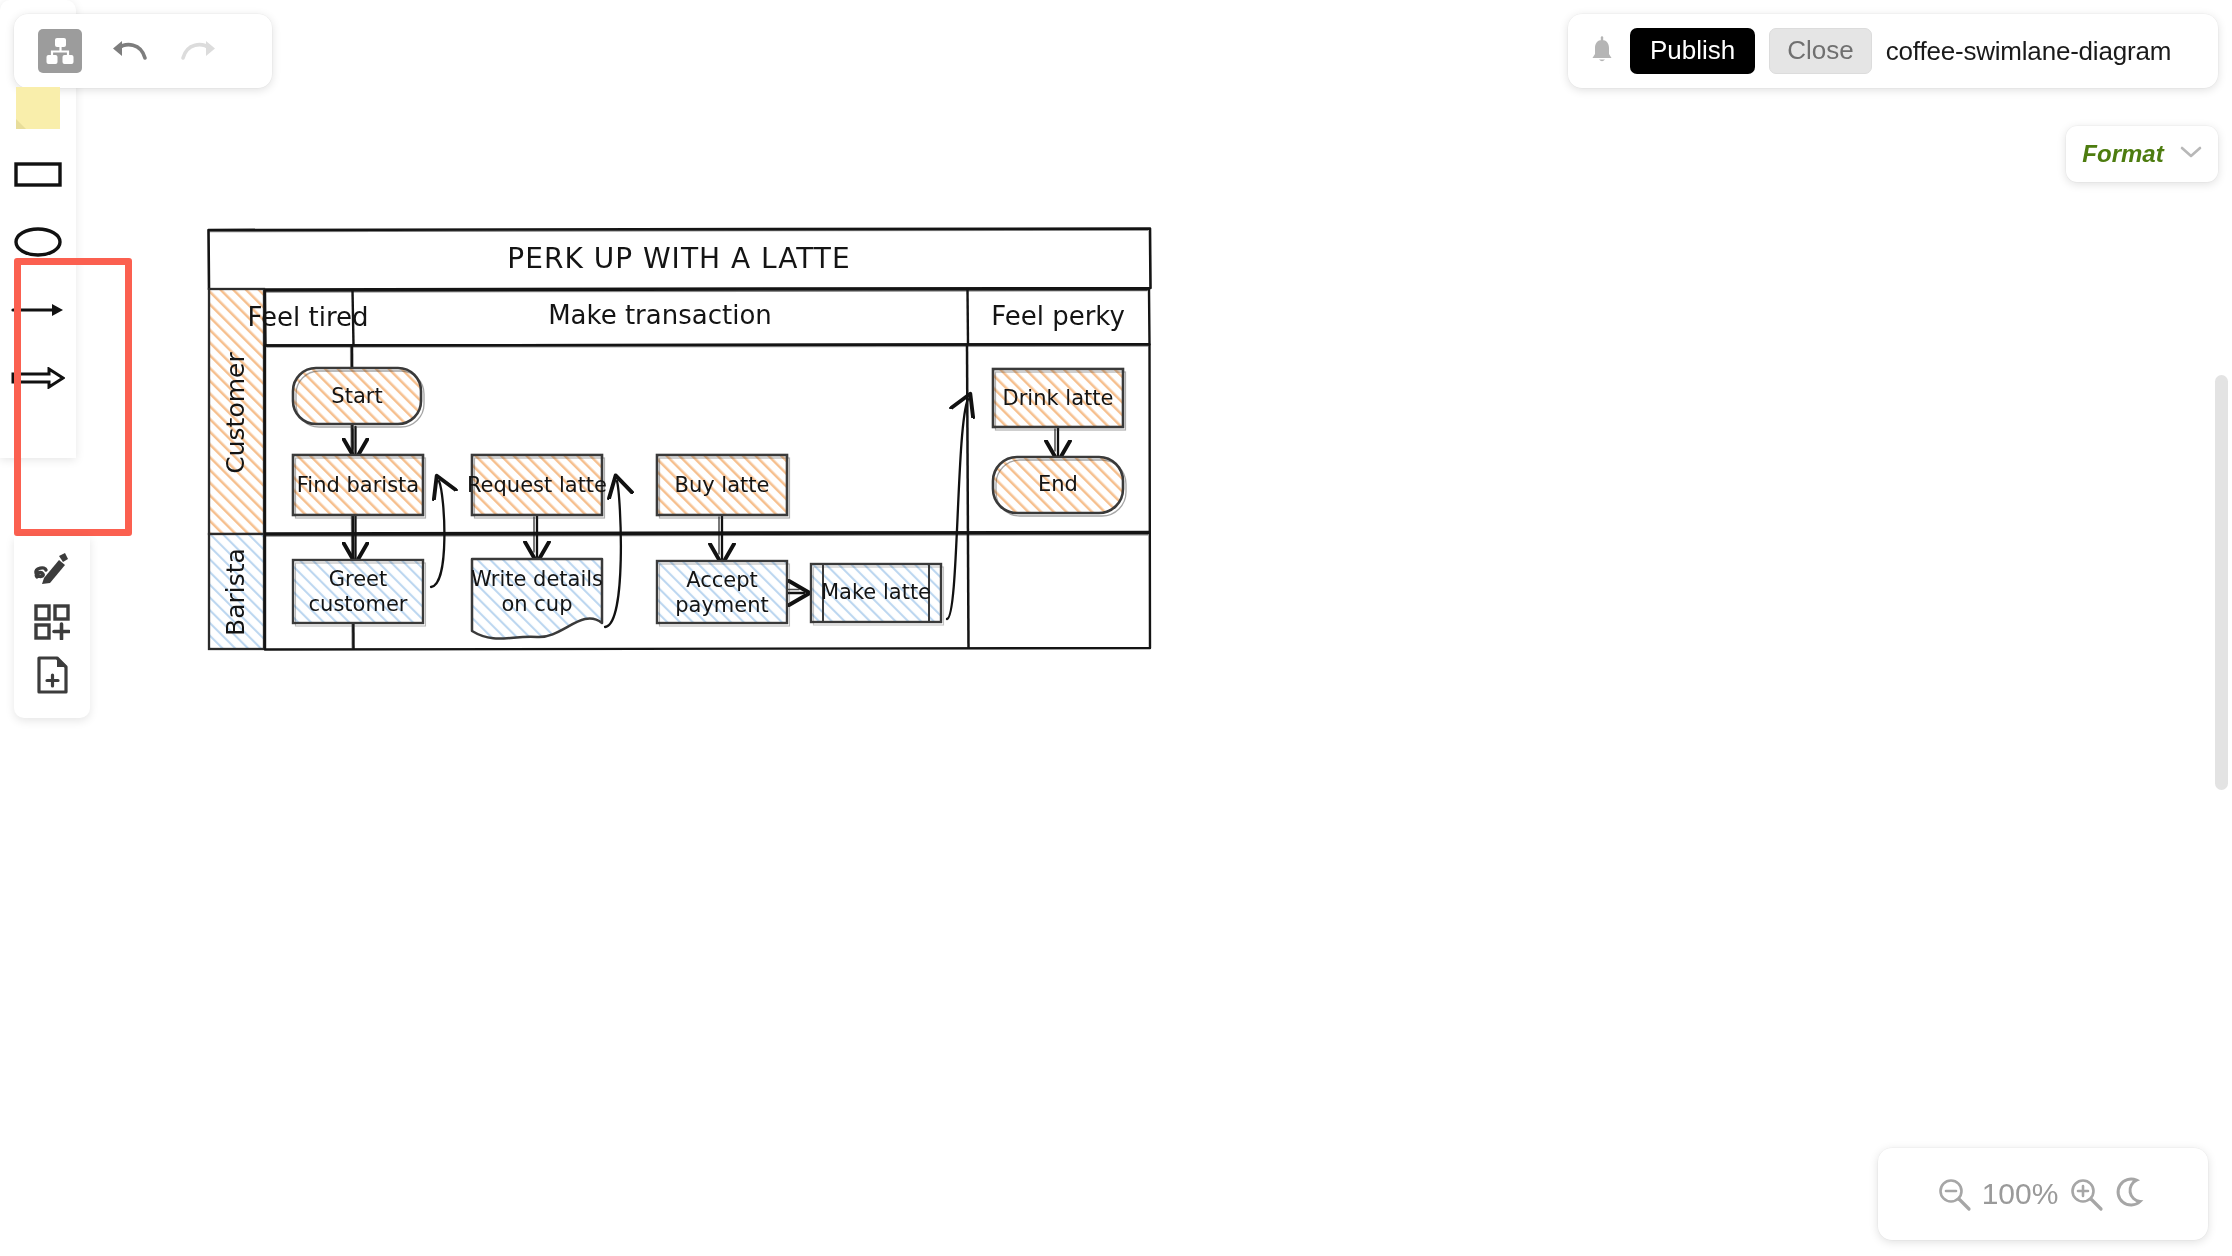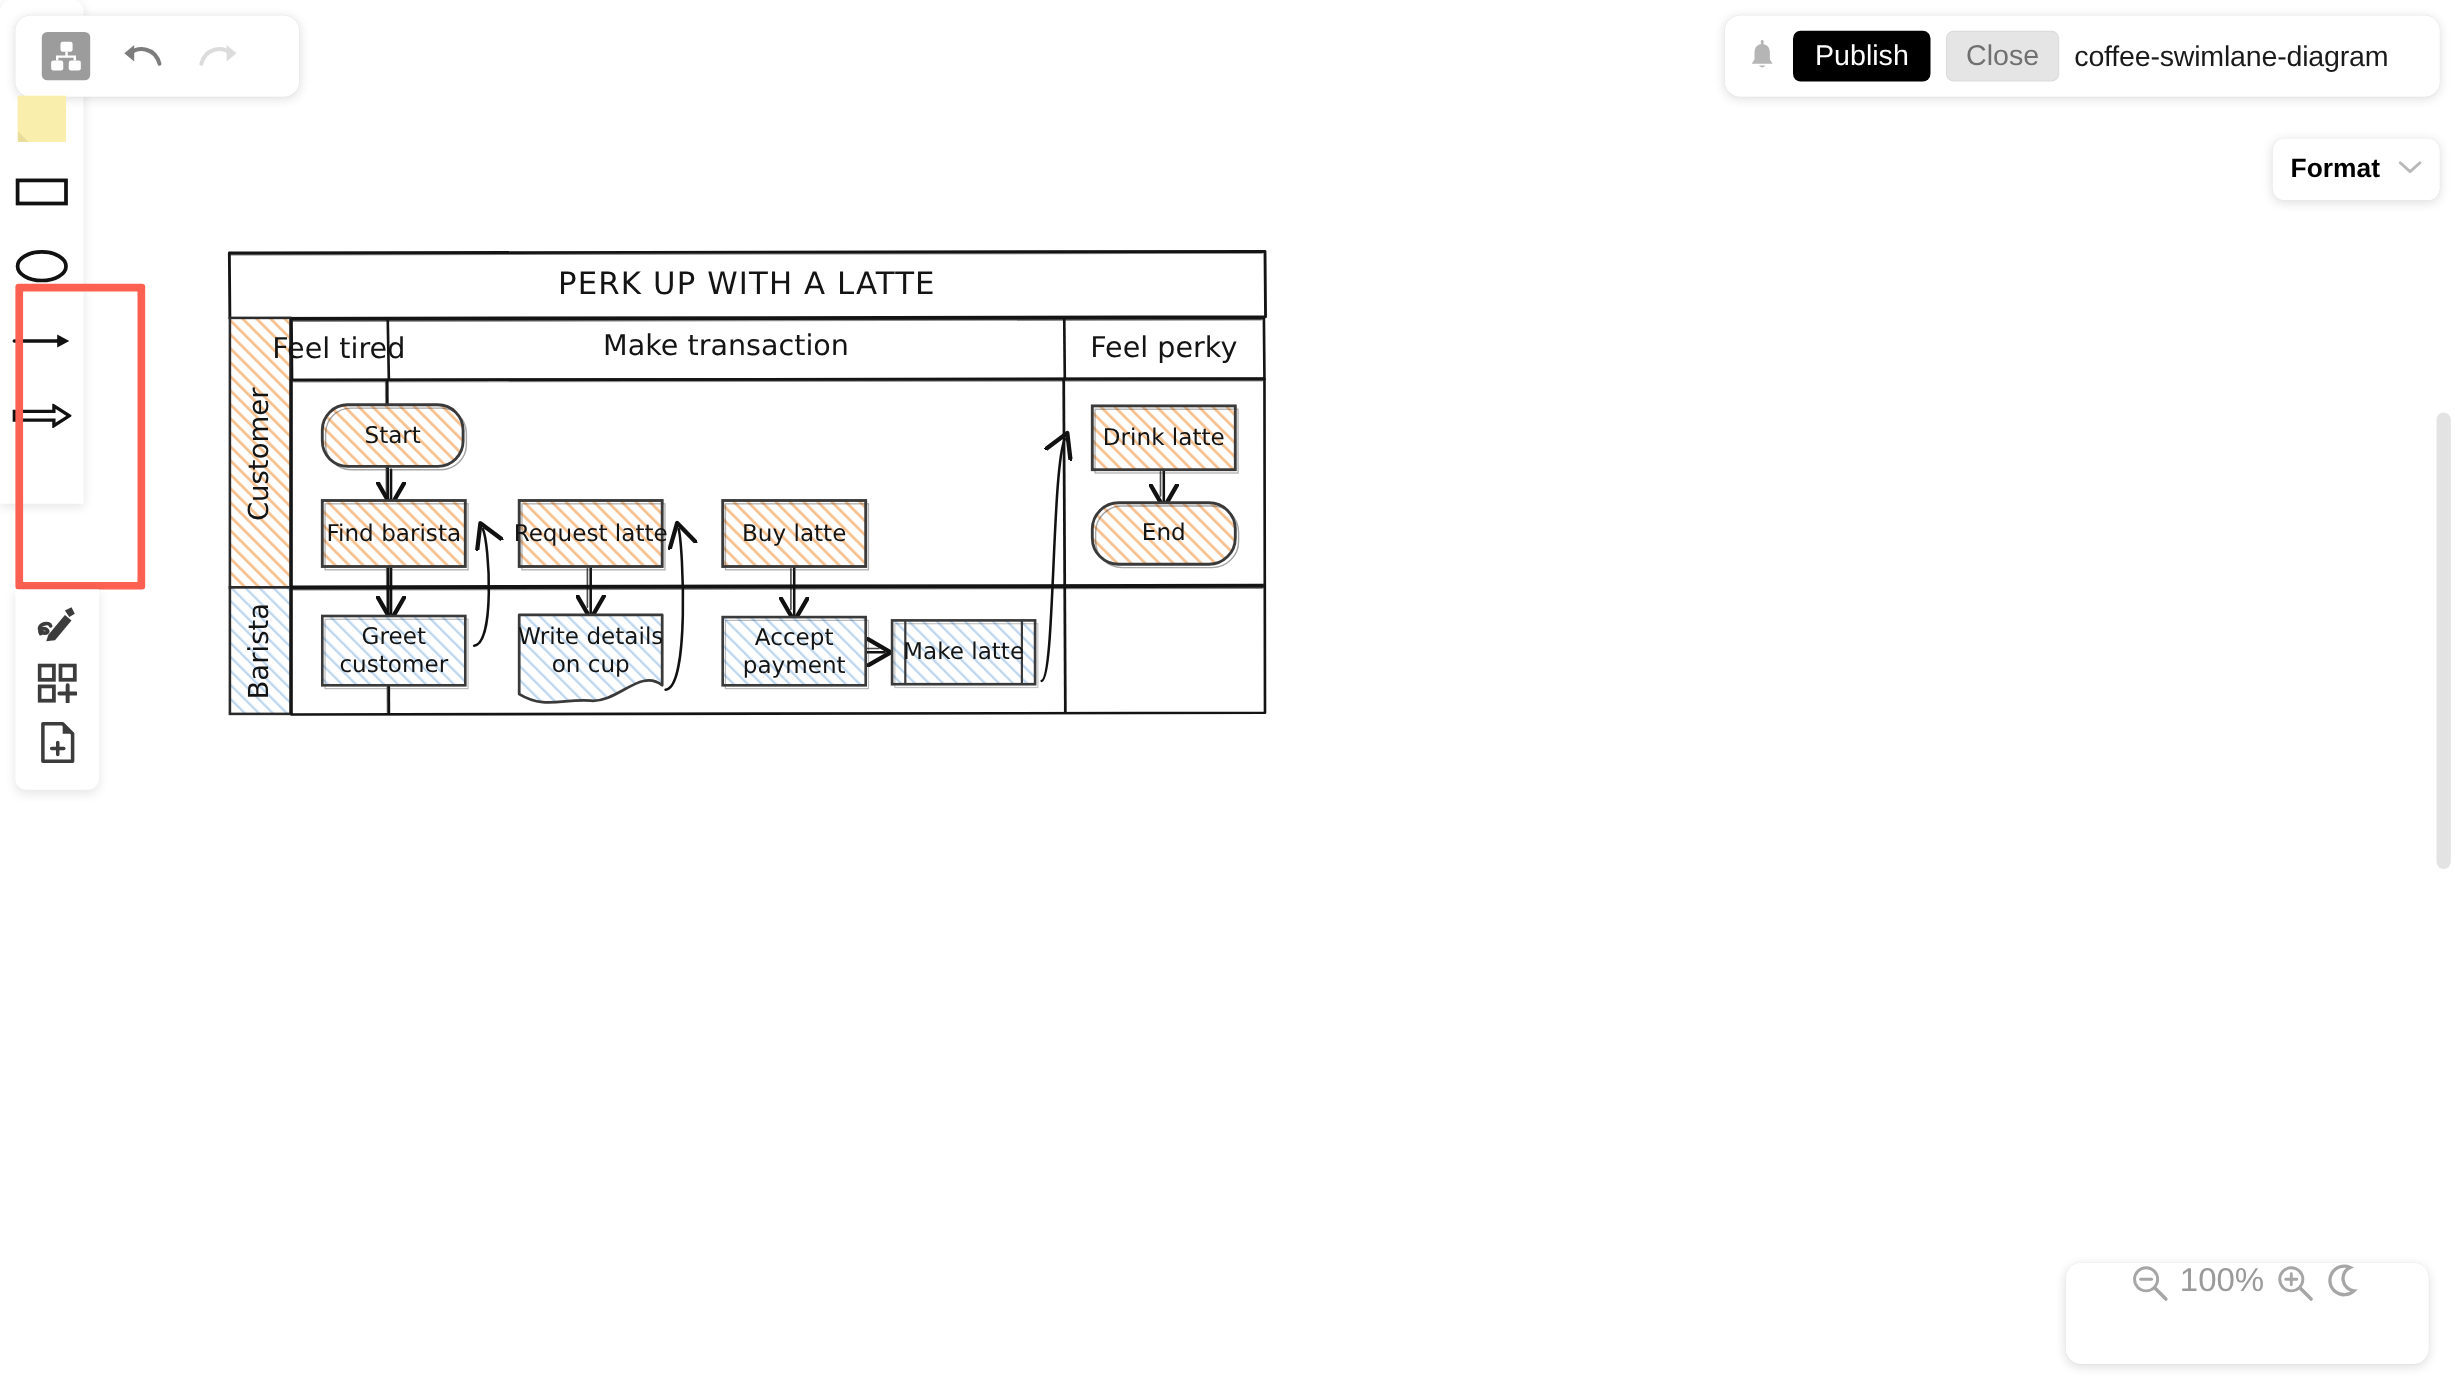--- a/index.html
+++ b/index.html
@@ -52,21 +52,21 @@
   #doc-title {
     font-size: 26px; color:#1a1a1a; white-space:nowrap; letter-spacing:-.2px;
   }
 
   
   #format-button {
     left: 2066px; top: 126px; width: 152px; height: 56px;
     display:flex; align-items:center; justify-content:center; gap:16px; cursor:pointer;
     border-radius: 11px;
   }
-  #format-button .lbl { font-size: 24px; font-weight: bold; color:#000000; }
+  #format-button .lbl { font-size: 24px; font-weight: bold; color:#4d7c0f;font-style:italic; }
 
   
   #shape-palette {
     left: 14px; top: 262px; width: 76px; height: 458px;
     border-radius: 10px 10px 0 0;
     box-shadow: 0 2px 10px rgba(0,0,0,.10);
     background:#fff;
     display:flex; flex-direction:column; align-items:center;
     padding-top: 22px; gap: 0;
   }
@@ -94,21 +94,21 @@
     background:#fff; border-radius: 0 0 10px 10px;
     box-shadow: 0 3px 10px rgba(0,0,0,.10);
     display:flex; flex-direction:column; align-items:center; justify-content:space-around;
     padding: 8px 0 14px;
   }
   .tool-stack-item { width:76px; height:54px; display:flex; align-items:center; justify-content:center; cursor:pointer;}
 
   
   #zoom-control {
     left: 1878px; top: 1148px; width: 330px; height: 92px;
-    display:flex; align-items:flex-start; justify-content:center; gap: 10px;
+    display:flex; align-items:center; justify-content:center; gap: 10px;
   }
   #zoom-level { font-size: 30px; color:#9a9a9a; }
   .zoom-ic { cursor:pointer; display:flex; align-items:center; }
 
   
   #canvas-scrollbar {
     position:absolute; right: 4px; top: 375px; width: 13px; height: 415px;
     background:#e3e3e3; border-radius: 7px; cursor:pointer;
   }
 

